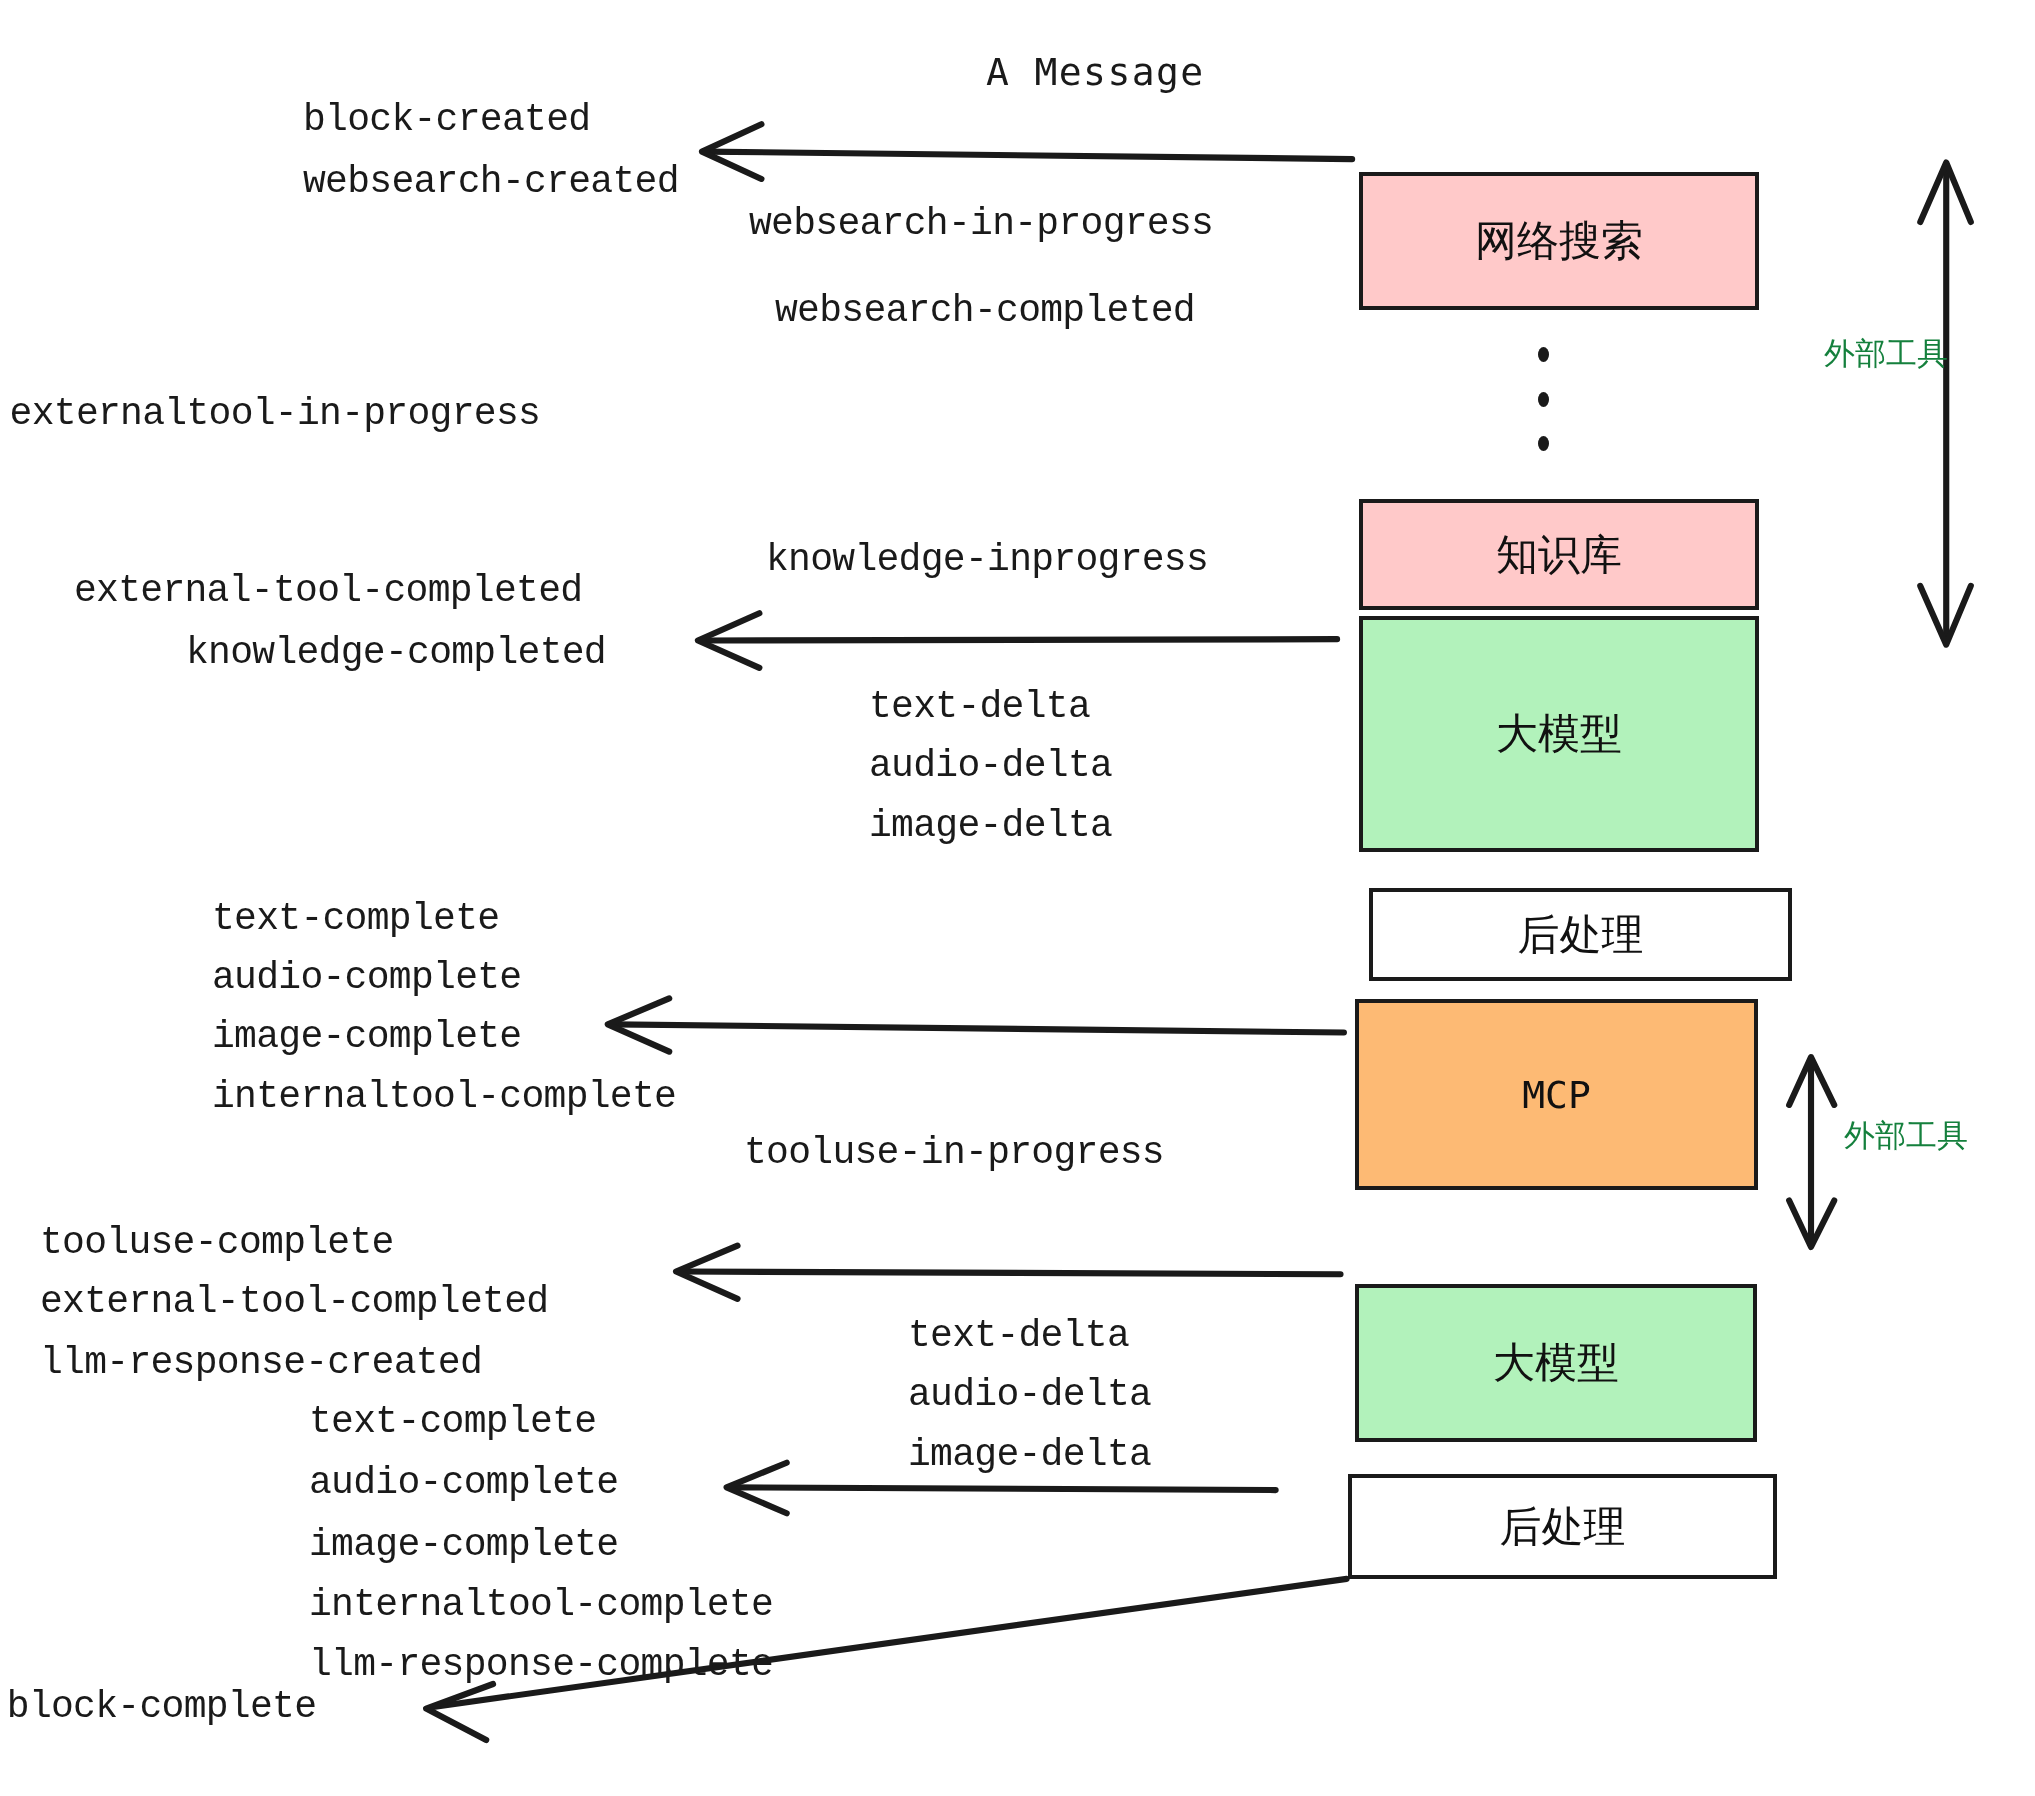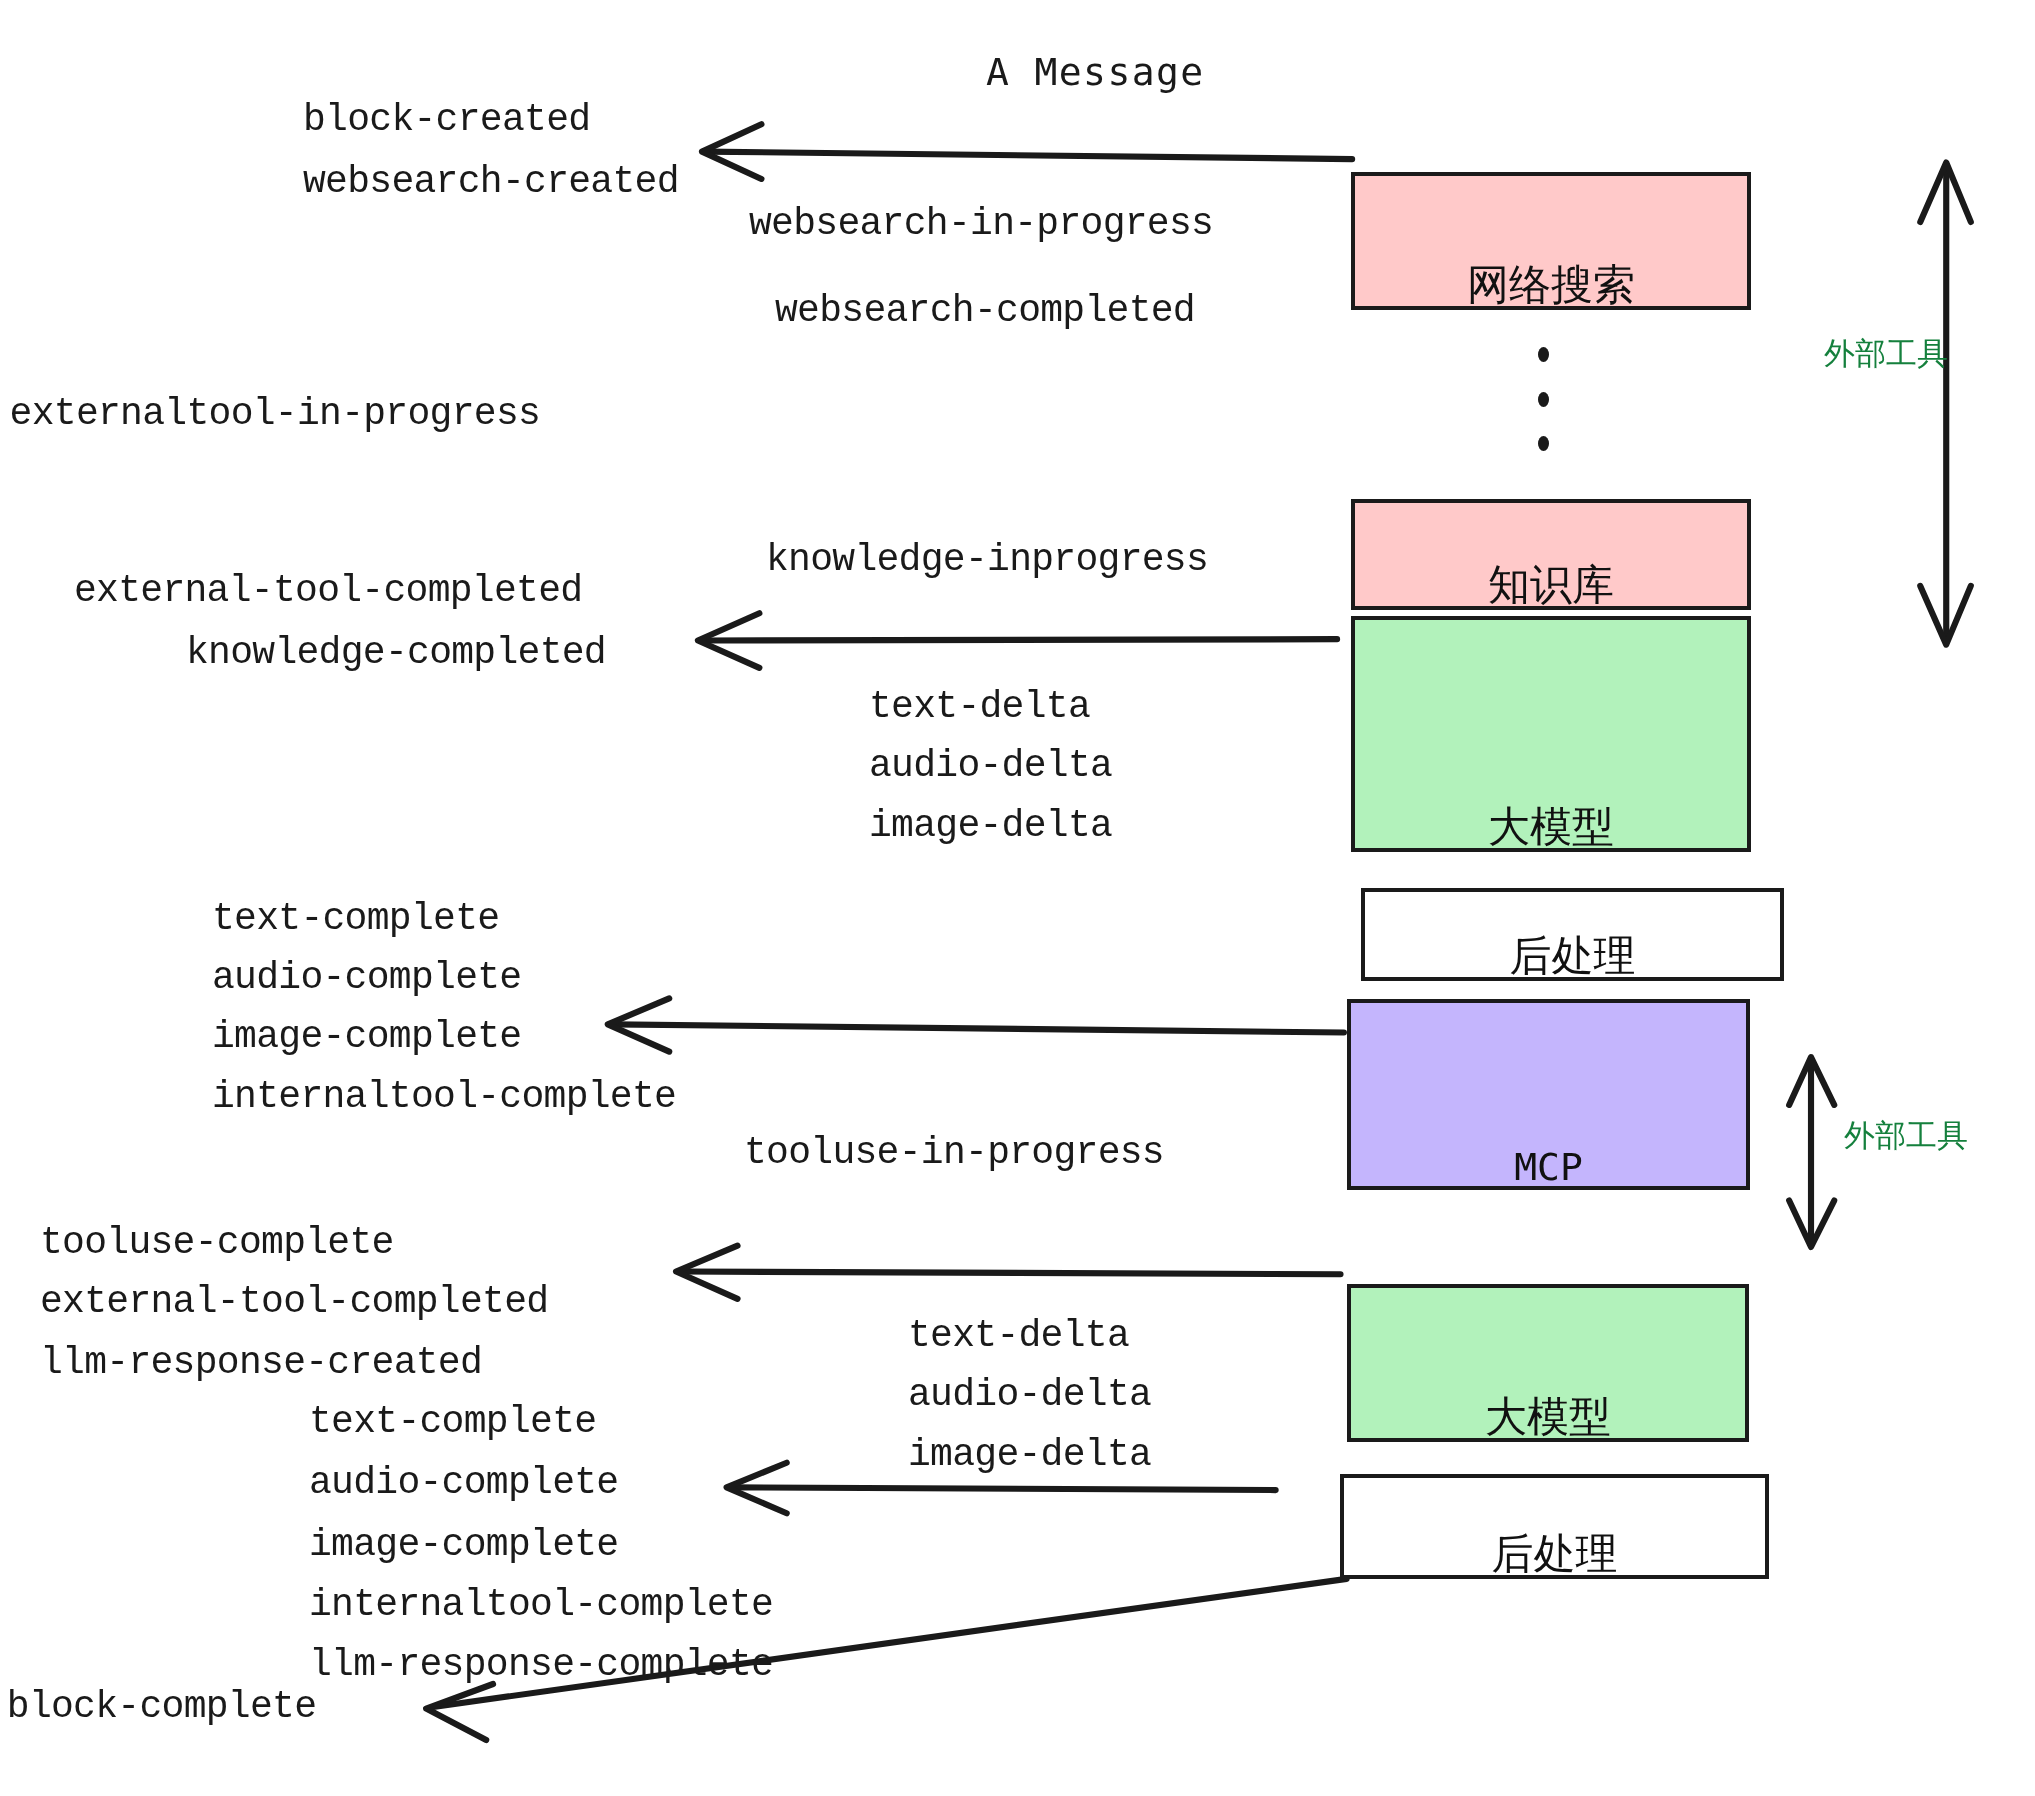--- a/index.html
+++ b/index.html
@@ -31,23 +31,24 @@
     font-size: 38px;
     line-height: 1;
     white-space: nowrap;
     letter-spacing: 1.4px;
   }
   .node {
     position: absolute;
     box-sizing: border-box;
     border: 4.8px solid #1a1a1a;
     display: flex;
-    align-items: flex-end;
+    align-items: center;
     justify-content: center;
     color: #111111;
+    margin-left: 8px;
   }
   .node .node-label {
     font-family: "DejaVu Sans", "Liberation Sans", sans-serif;
     font-size: 42px;
     line-height: 1;
     white-space: nowrap;
   }
   .node.mono .node-label {
     font-family: "DejaVu Sans Mono", "Liberation Mono", monospace;
     font-size: 38px;
@@ -152,21 +153,21 @@
   </div>
 
   <div class="node" style="left:1351px; top:616px; width:400px; height:236px; background:#B2F2BB;">
     <span class="node-label">大模型</span>
   </div>
 
   <div class="node" style="left:1361px; top:888px; width:423px; height:93px; background:#FFFFFF;">
     <span class="node-label">后处理</span>
   </div>
 
-  <div class="node mono" style="left:1347px; top:999px; width:403px; height:191px; background:#c4b5fd;">
+  <div class="node mono" style="left:1347px; top:999px; width:403px; height:191px; background:#fdba74;">
     <span class="node-label">MCP</span>
   </div>
 
   <div class="node" style="left:1347px; top:1284px; width:402px; height:158px; background:#B2F2BB;">
     <span class="node-label">大模型</span>
   </div>
 
   <div class="node" style="left:1340px; top:1474px; width:429px; height:105px; background:#FFFFFF;">
     <span class="node-label">后处理</span>
   </div>

